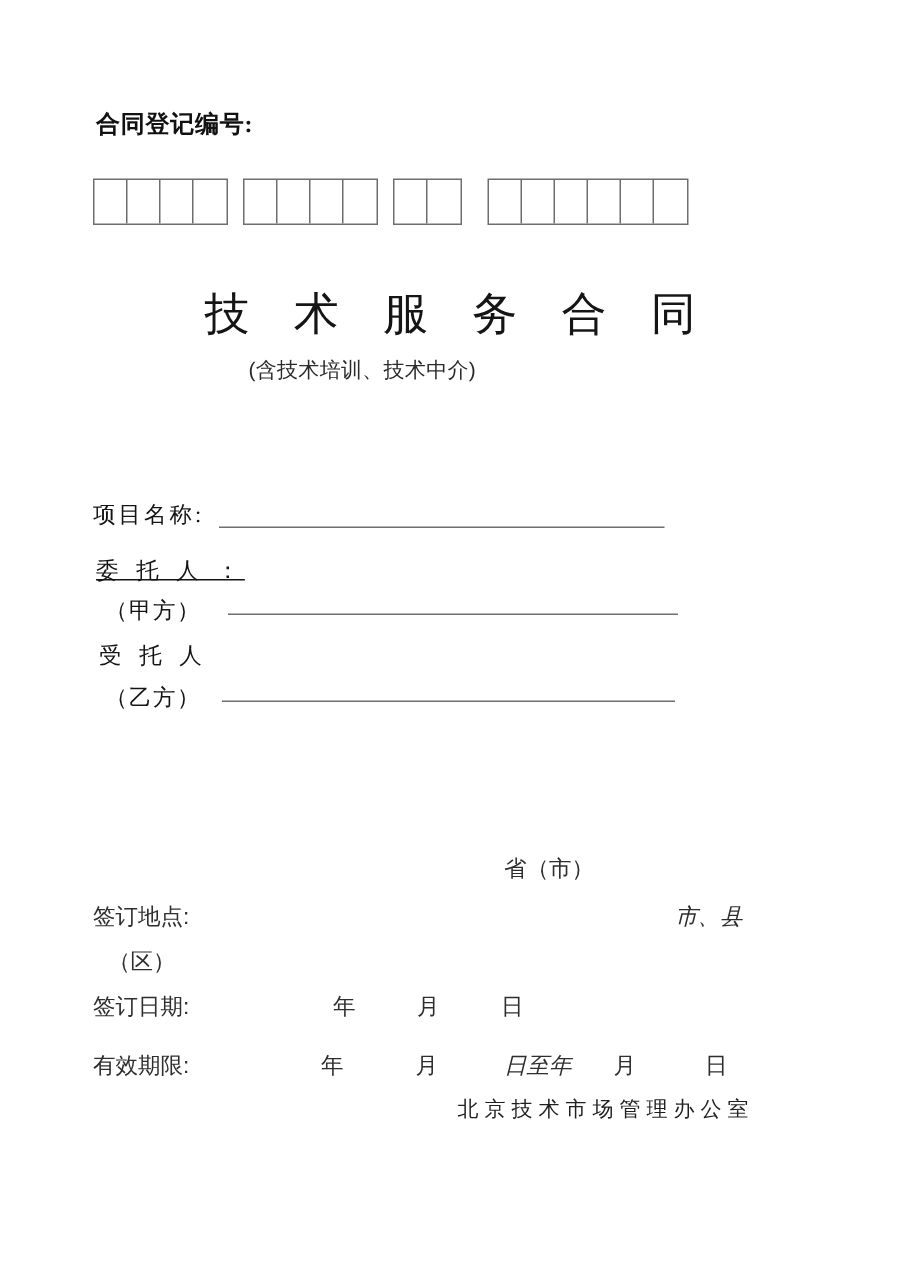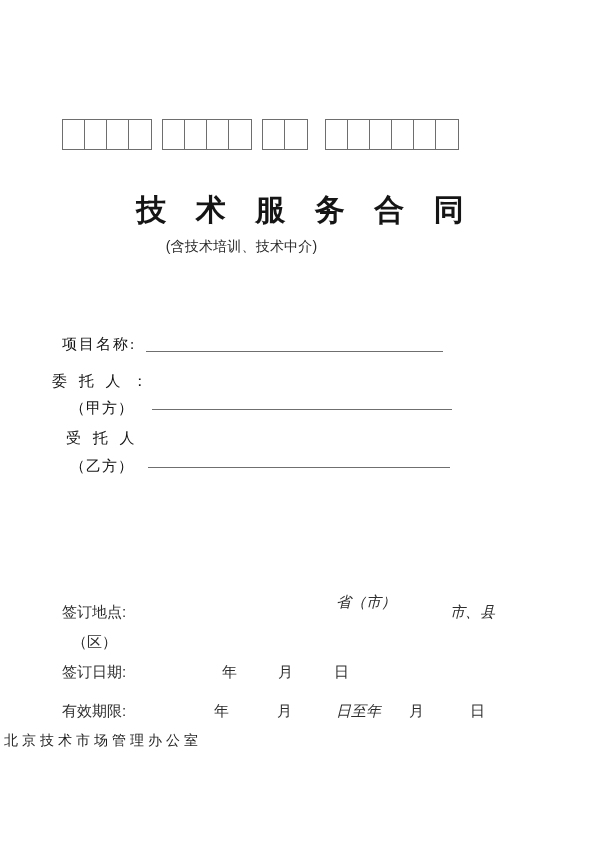--- a/index.html
+++ b/index.html
@@ -66,21 +66,21 @@
   .bg-3 { left: 325px; }
 
   
   .doc-title {
     position: absolute;
     left: 0;
     top: 192px;
     width: 600px;
     text-align: center;
     font-family: "Liberation Serif", "DejaVu Serif", serif;
-    font-weight: bold;
+    font-weight: normal;
     font-size: 30px;
     line-height: 36px;
     letter-spacing: 11px;
     text-indent: 11px;
     color: #151515;
   }
   .doc-subtitle {
     position: absolute;
     left: 0;
     top: 236px;
@@ -105,21 +105,21 @@
   .form-label {
     position: absolute;
     font-family: "Liberation Serif", "DejaVu Serif", serif;
     font-size: 15px;
     line-height: 20px;
     color: #141414;
     white-space: nowrap;
     pointer-events: auto;
   }
   .fl-project  { left: 62px; top: 334px; letter-spacing: 2px; }
-  .fl-partya   { left: 52px; top: 371px; letter-spacing: 4px; }
+  .fl-partya   { left: 64px; top: 371px; letter-spacing: 4px; text-decoration: underline; }
   .fl-partya2  { left: 70px; top: 398px; letter-spacing: 1px; font-family: Liberation Serif, serif; }
   .fl-partyb   { left: 66px; top: 428px; letter-spacing: 4px; }
   .fl-partyb2  { left: 70px; top: 456px; letter-spacing: 1px; }
 
   .rule {
     position: absolute;
     height: 1px;
     background: #6f6f6f;
     pointer-events: auto;
   }
@@ -139,54 +139,55 @@
   }
   .sign-text {
     position: absolute;
     font-size: 15px;
     line-height: 21px;
     color: #2e2e2e;
     white-space: nowrap;
     pointer-events: auto;
   }
   .sg-place-label { left: 62px; top: 601px; }
-  .sg-province    { left: 336px; top: 591px; font-style: italic; }
+  .sg-province    { left: 336px; top: 569px; }
   .sg-city        { left: 450px; top: 601px; font-style: italic; }
   .sg-district    { left: 72px;  top: 631px; }
   .sg-date-label  { left: 62px;  top: 661px; }
   .sg-date-y      { left: 222px; top: 661px; }
   .sg-date-m      { left: 278px; top: 661px; }
   .sg-date-d      { left: 334px; top: 661px; }
   .sg-term-label  { left: 62px;  top: 700px; text-align: center; }
   .sg-term-y1     { left: 214px; top: 700px; }
   .sg-term-m1     { left: 277px; top: 700px; }
   .sg-term-dy     { left: 336px; top: 700px; font-style: italic; }
   .sg-term-m2     { left: 409px; top: 700px; }
   .sg-term-d2     { left: 470px; top: 700px; }
 
   
   .issuer {
     position: absolute;
     left: 0;
     top: 731px;
     width: 503px;
-    text-align: left;
+    text-align: right;
     font-family: "Liberation Serif", "DejaVu Serif", serif;
     font-size: 14px;
     line-height: 20px;
     letter-spacing: 4px;
     text-indent: 4px;
     color: #1f1f1f;
   }
 </style>
 </head>
 <body>
 
 <div id="page">
 
+  <div class="reg-label">合同登记编号:</div>
 
   <div class="boxrow">
     <div class="boxgroup bg-0">
         <div class="cell"></div>
         <div class="cell"></div>
         <div class="cell"></div>
         <div class="cell"></div>
       </div>
     <div class="boxgroup bg-1">
         <div class="cell"></div>

